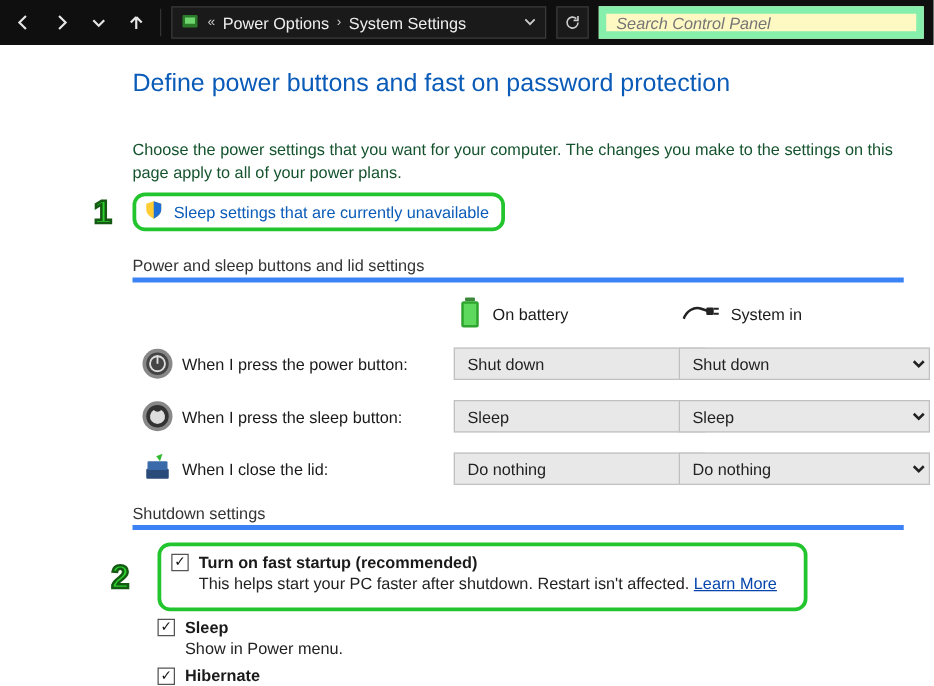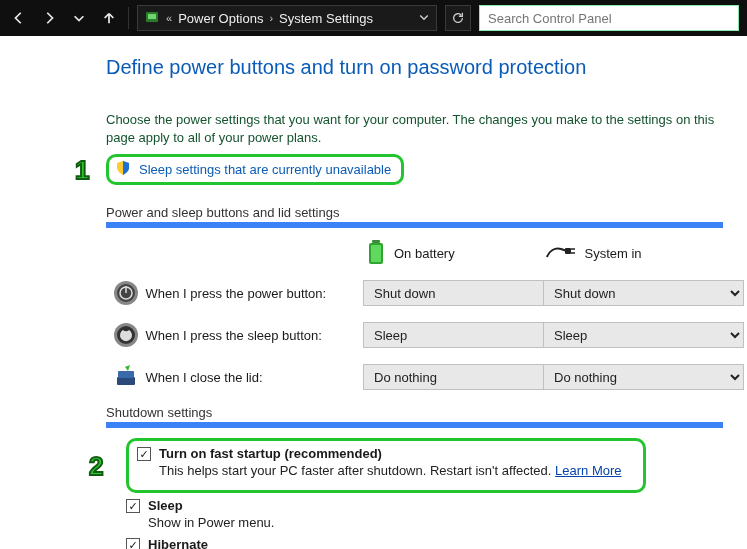--- a/index.html
+++ b/index.html
@@ -44,25 +44,26 @@
   .addr .crumb { color: #eee; font-size: 13px; }
   .addr .drop { margin-left: auto; color: #ccc; }
   .refresh {
     width: 26px; height: 26px;
     display:flex;align-items:center;justify-content:center;
     border:1px solid #3a3a3a; background:#1a1a1a; color:#ccc;
   }
   .search {
     flex: 1;
     height: 26px;
-    background: #ffffff;
-    border: 1px solid #86efac;
+    background: #fef9c3;
+    border: 6px solid #86efac;
     color: #888;
     padding: 0 8px;
     font-size: 13px;
+    font-style: italic;
   }
   .content {
     padding: 20px 24px 0 106px;
   }
   h1.page-title {
     color: #0a5bb8;
     font-weight: 400;
     font-size: 20px;
     margin-bottom: 10px;
   }
@@ -92,21 +93,21 @@
     font-weight: 900;
     -webkit-text-stroke: 2px #145a12;
     color: #2bd02f;
     font-family: Arial, sans-serif;
   }
   .shield-icon svg { width: 16px; height: 16px; }
   .link { color: #0a5bb8; font-size: 13px; cursor: pointer; }
   .section-head {
     color: #333;
     font-size: 13px;
-    border-bottom: 6px solid #3b82f6;
+    border-bottom: 4px solid #3b82f6;
     padding-bottom: 2px;
     margin: 8px 0 10px 0;
   }
   .cols-head {
     display: flex;
     align-items: center;
     padding-left: 260px;
     gap: 0;
     margin-bottom: 10px;
   }
@@ -209,21 +210,21 @@
   </div>
   <div class="refresh">
     <svg width="14" height="14" viewBox="0 0 16 16">
         <path d="M13 8a5 5 0 1 1-1.5-3.5M13 2v4h-4" stroke="#ccc" stroke-width="1.5" fill="none"></path>
       </svg>
   </div>
   <input class="search" placeholder="Search Control Panel" style="">
 </div>
 
 <div class="content">
-  <h1 class="page-title">Define power buttons and turn on password protection</h1>
+  <h1 class="page-title">Define power buttons and fast on password protection</h1>
   <p class="desc">Choose the power settings that you want for your computer. The changes you make to the settings on this page apply to all of your power plans.</p>
 
   <div class="highlight">
     <span class="badge">1</span>
     <span class="shield-icon">
       <svg viewBox="0 0 16 16">
           <path d="M8 1 L14 3 V8 C14 12 8 15 8 15 C8 15 2 12 2 8 V3 Z" fill="#ffcc33"></path>
           <path d="M8 1 L14 3 V8 C14 12 8 15 8 15 Z" fill="#1e6fd6"></path>
         </svg>
     </span>

